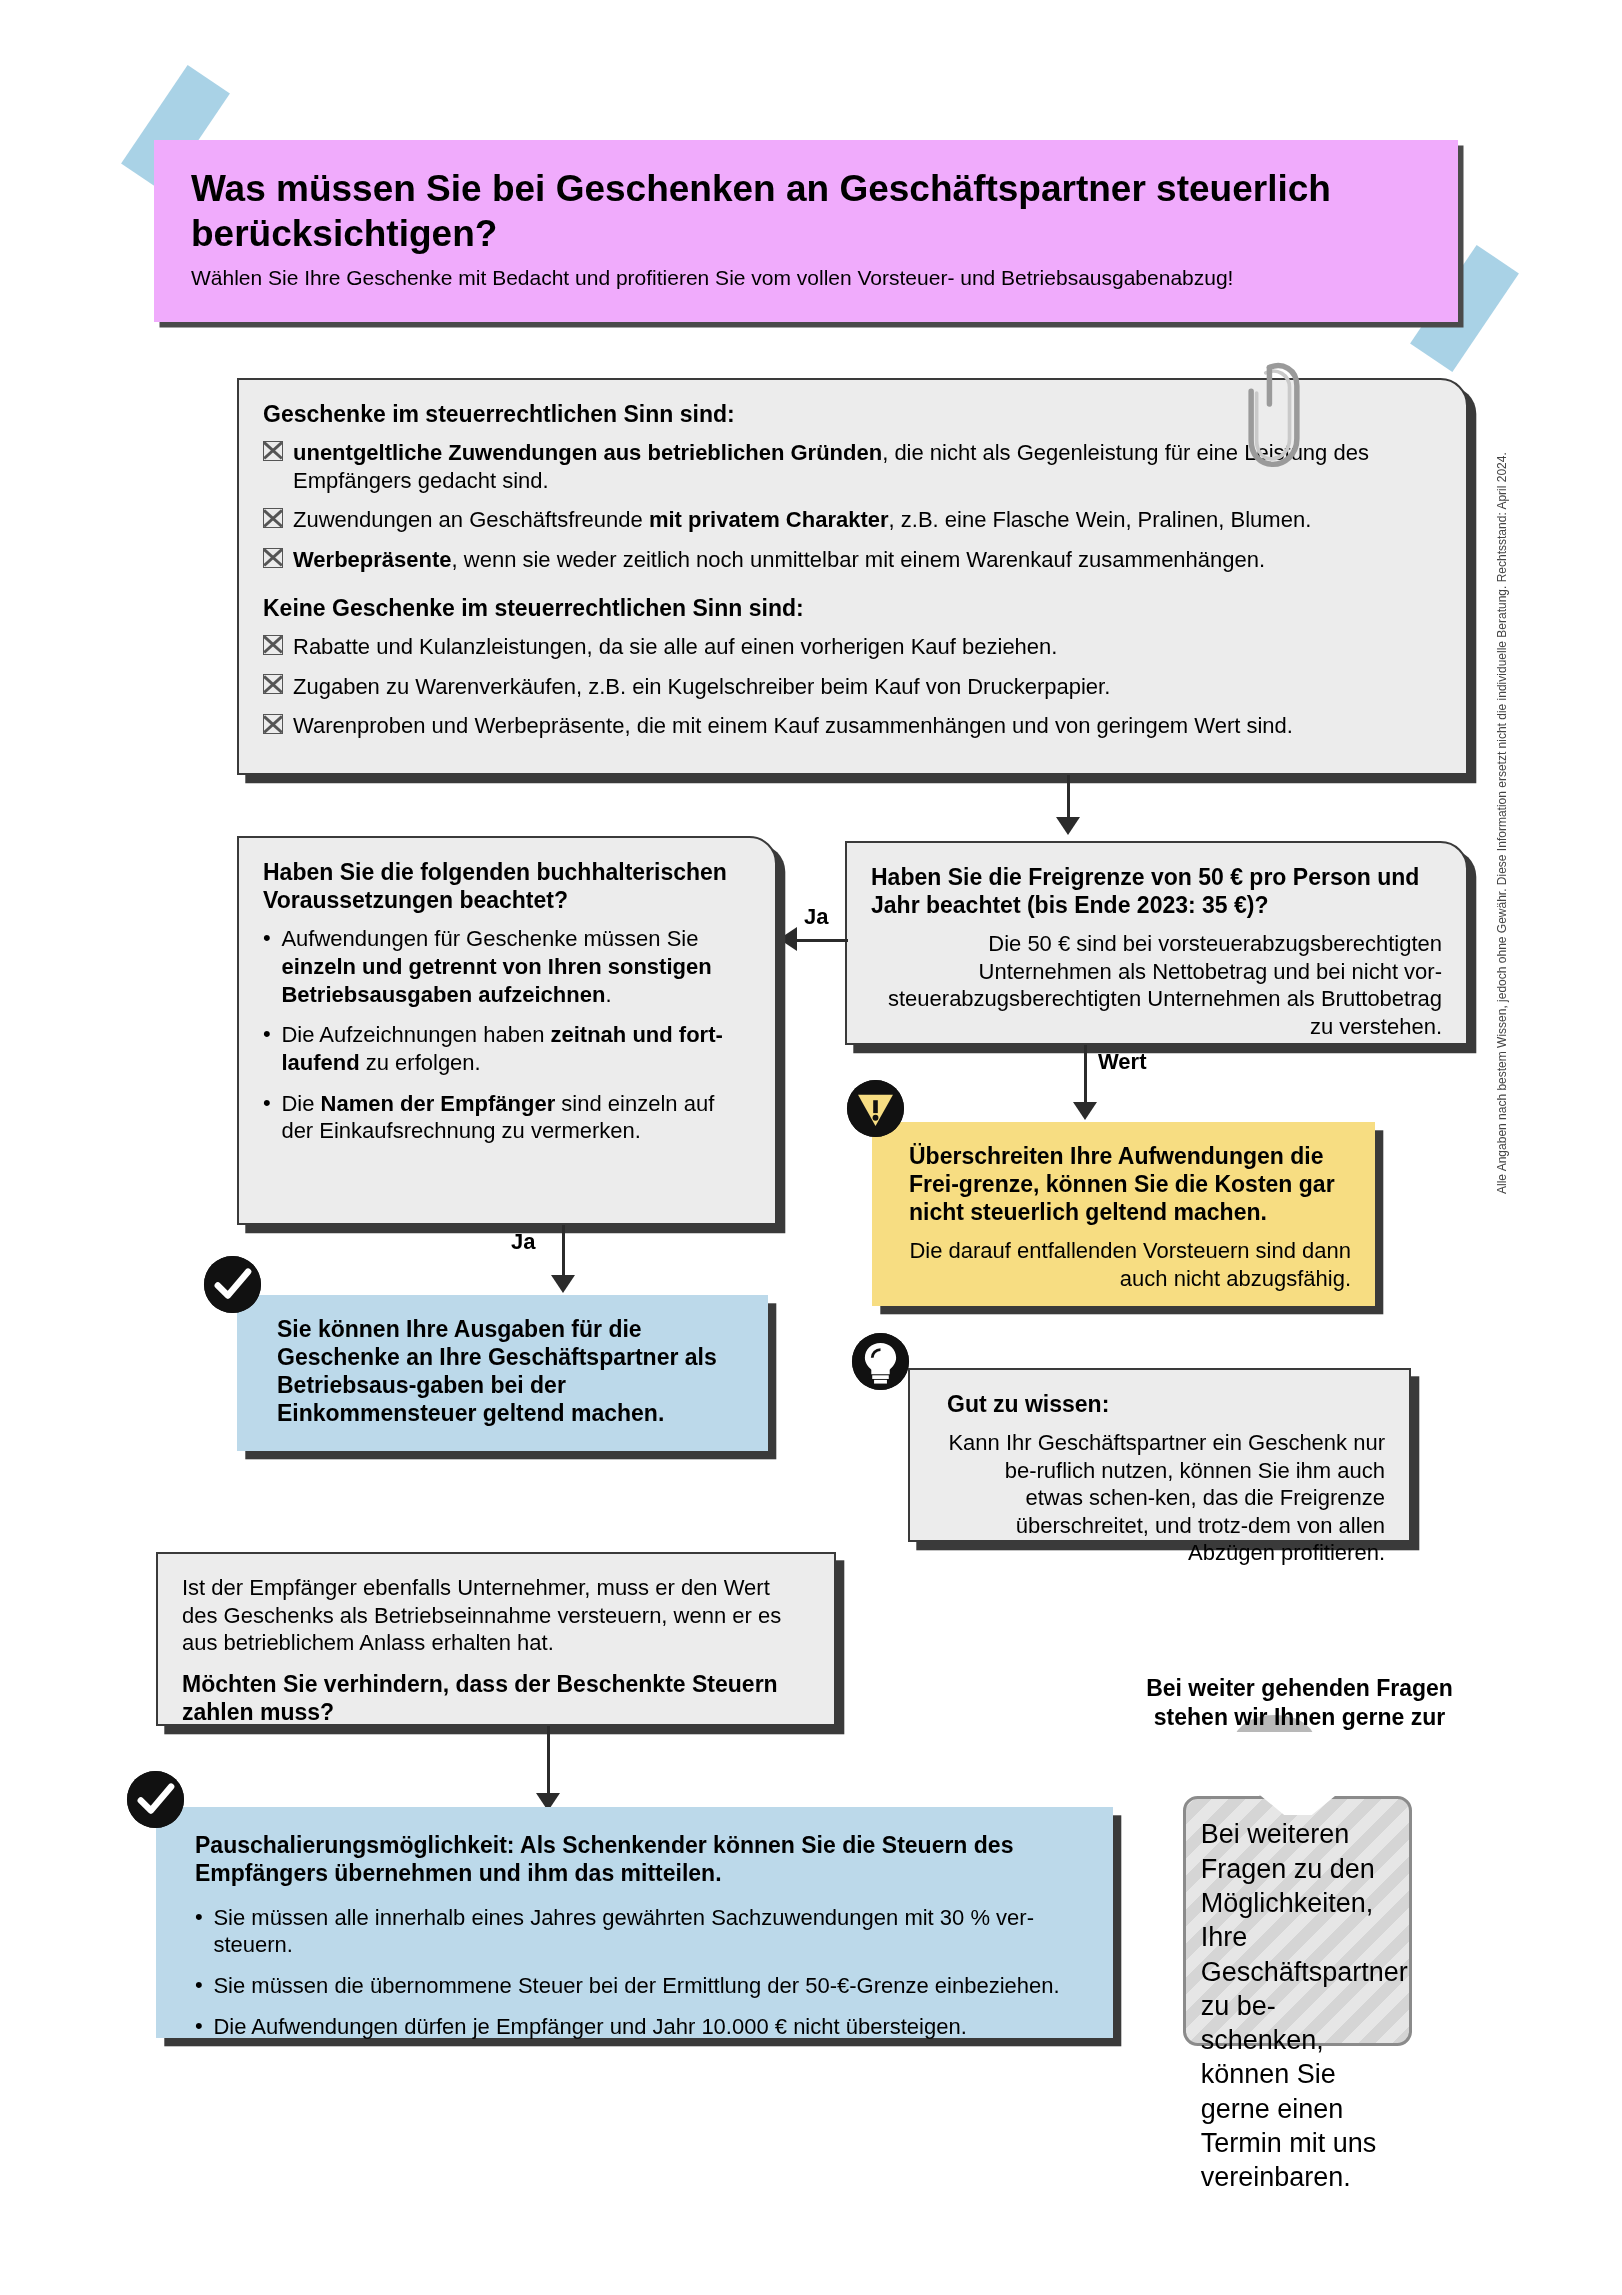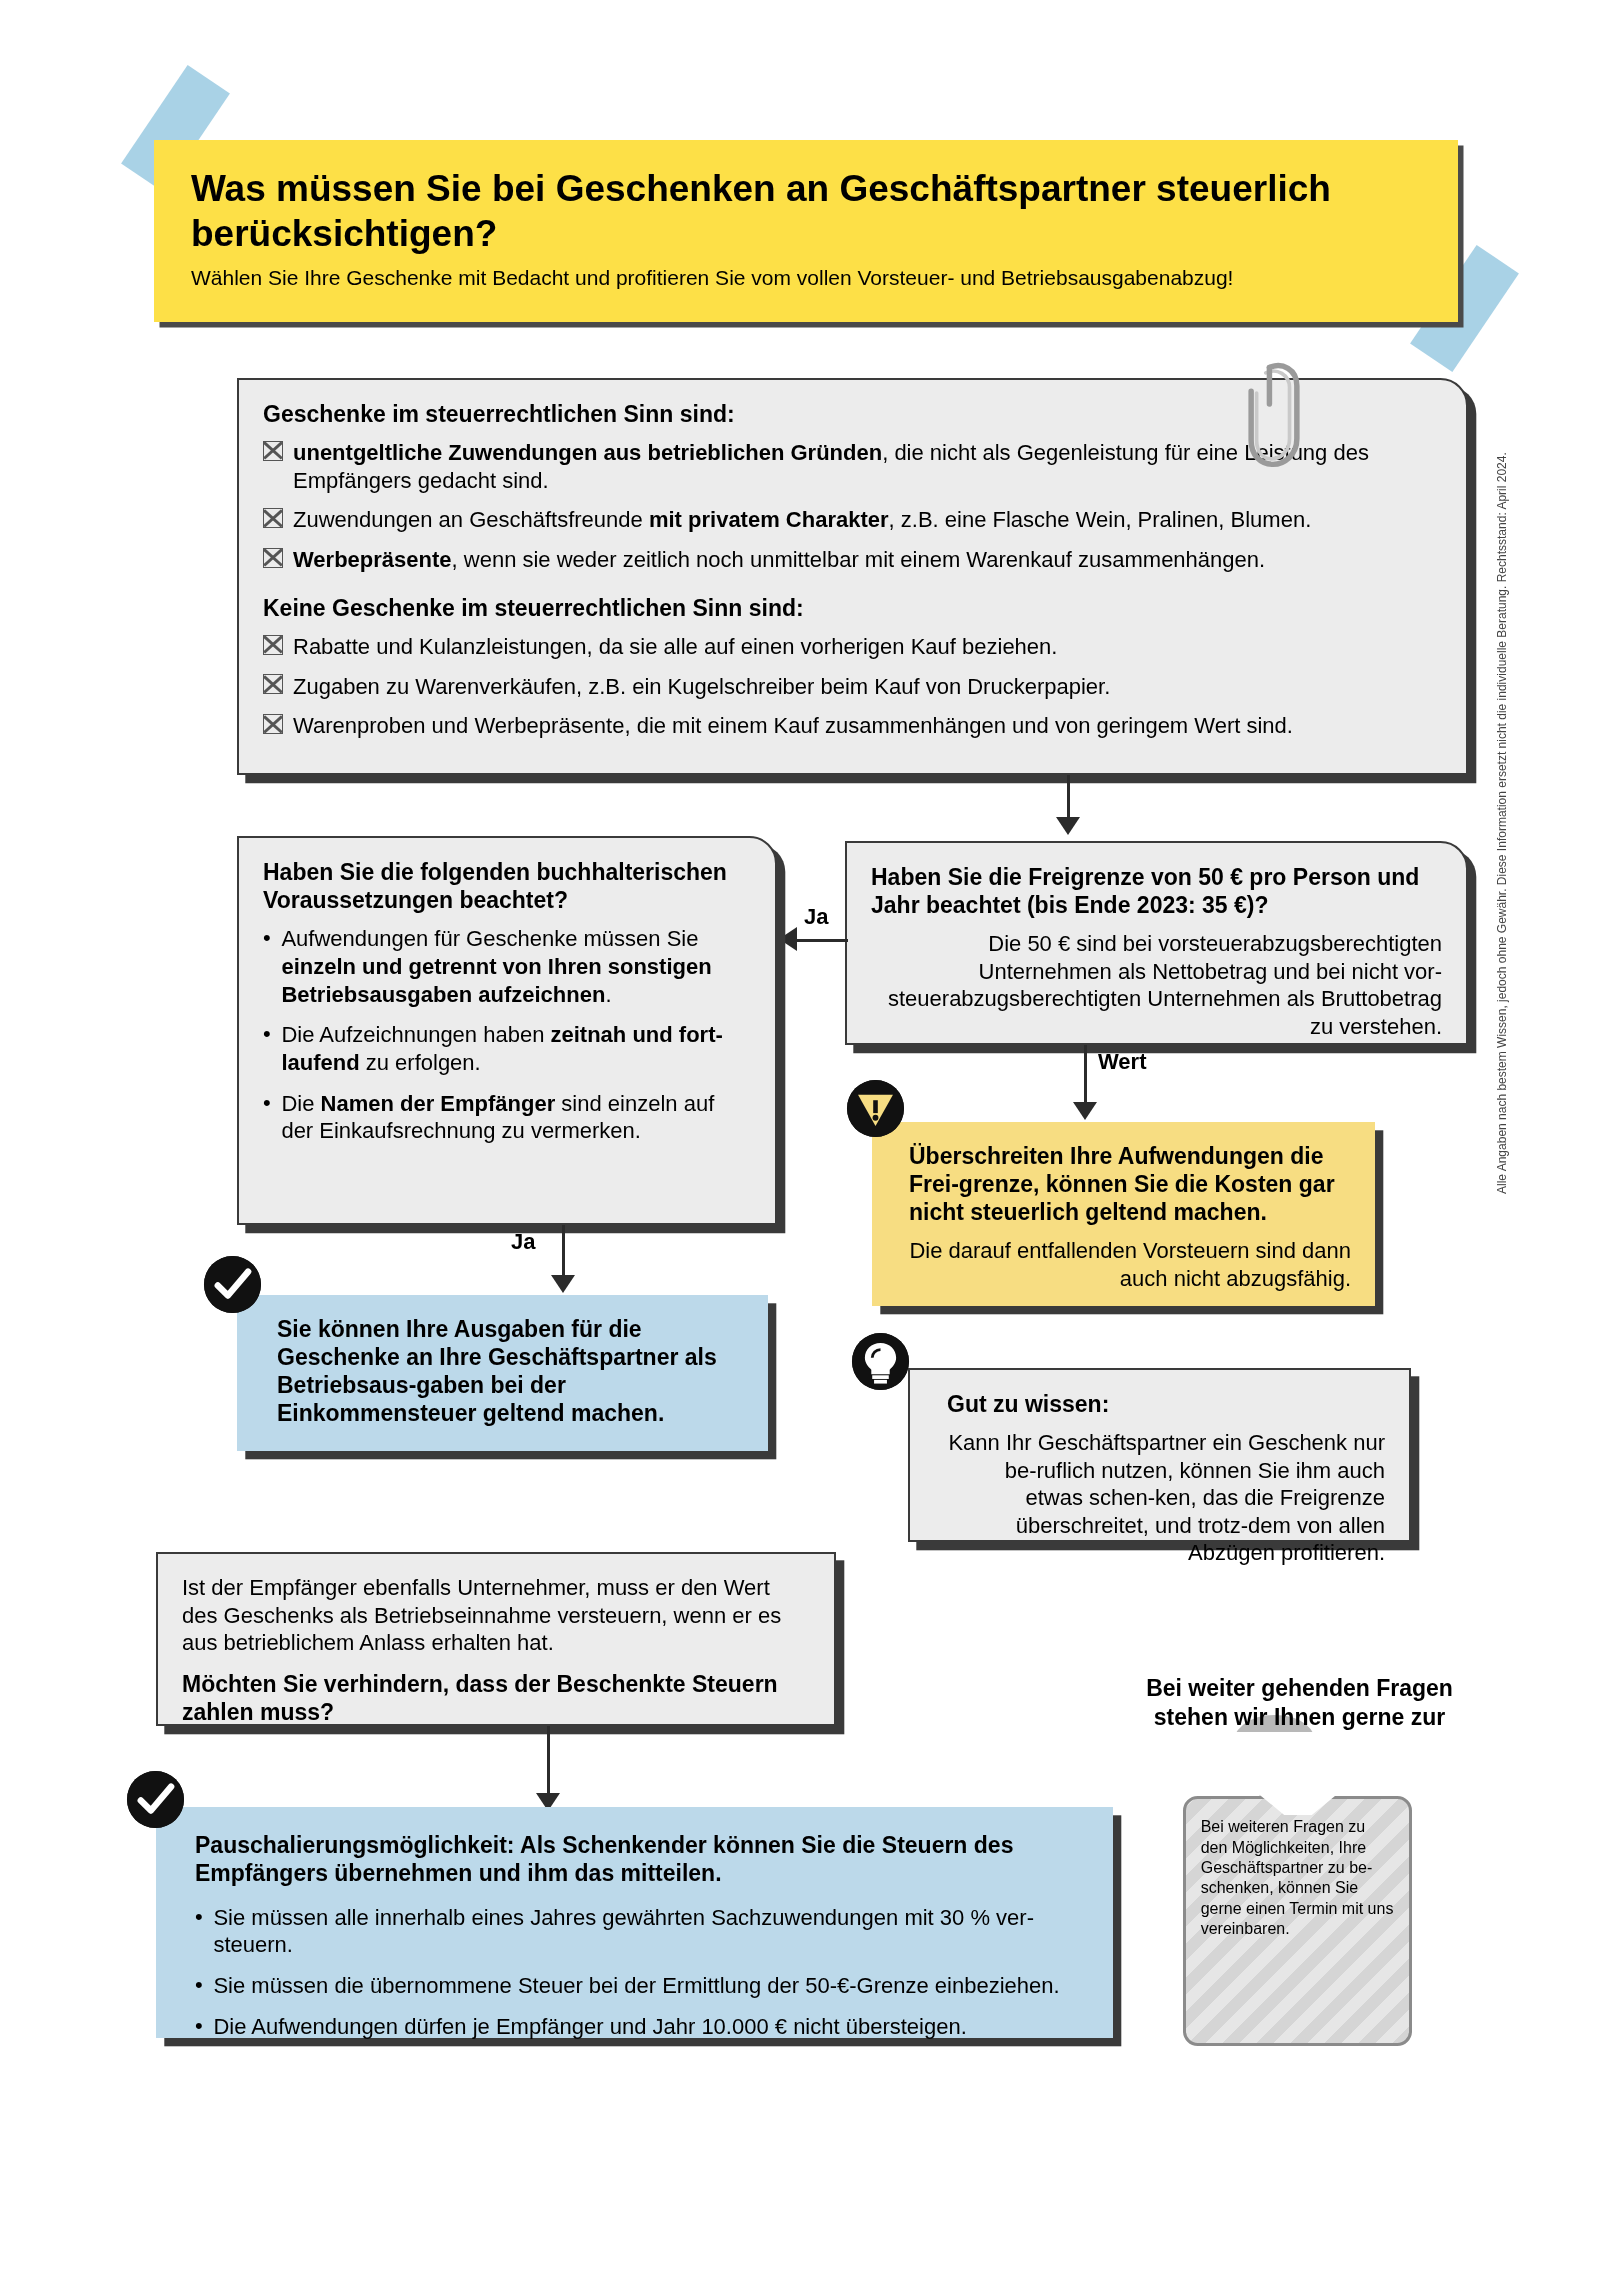--- a/index.html
+++ b/index.html
@@ -31,21 +31,21 @@
   h2.hl {
     font-size:23px; font-weight:bold; margin:0 0 11px 0; line-height:1.22;
   }
   p.bd { font-size:22px; line-height:1.25; margin:0 0 9.2px 0; }
   p.bd:last-child { margin-bottom:0;text-align:right; }
   b { font-weight:bold; }
 
   
   #header {
     position:absolute; left:154px; top:140px; width:1304px; height:182px;
-    background:#fde047; box-shadow:5.5px 5.5px 0 #4a4a4a;
+    background:#f0abfc; box-shadow:5.5px 5.5px 0 #4a4a4a;
   }
   #header .inner { padding:26px 37px 0 37px; }
   #header h1 {
     font-size:37px; font-weight:bold; line-height:1.22; margin:0 0 9.2px 0;
   }
   #header .sub { font-size:21px; line-height:1.2; margin:0; }
 
   .tape {
     position:absolute; width:119px; height:51px; background:#a9d2e6;
   }
@@ -111,21 +111,21 @@
     position:absolute; left:1139px; top:1674px; width:321px;
     text-align:center; font-size:23px; font-weight:bold; line-height:1.24;
   }
   #contact-card {
     position:absolute; left:1183px; top:1796px; width:229px; height:250px;
     border:3.7px solid #8b8b8b; border-radius:14.7px;
     background:
       repeating-linear-gradient(-45deg,#d5d5d5 0 12px,#e6e6e6 12px 24px);
     padding:18.4px 14.7px;
   }
-  #contact-card p { font-size:16px; line-height:1.27; margin:0; }
+  #contact-card p { font-size:27px; line-height:1.27; margin:0; }
   #qmark {
     position:absolute; left:1221px; top:1690px;
     font-size:174px; font-weight:bold; color:#b8b8b8; z-index:0;
     line-height:1;
   }
   #vfunnel {
     position:absolute; left:1183px; top:1732px; width:230px; height:83px;
     background:#fff; z-index:1;
     clip-path:polygon(0 0, 100% 0, 56% 100%, 44% 100%);
   }

